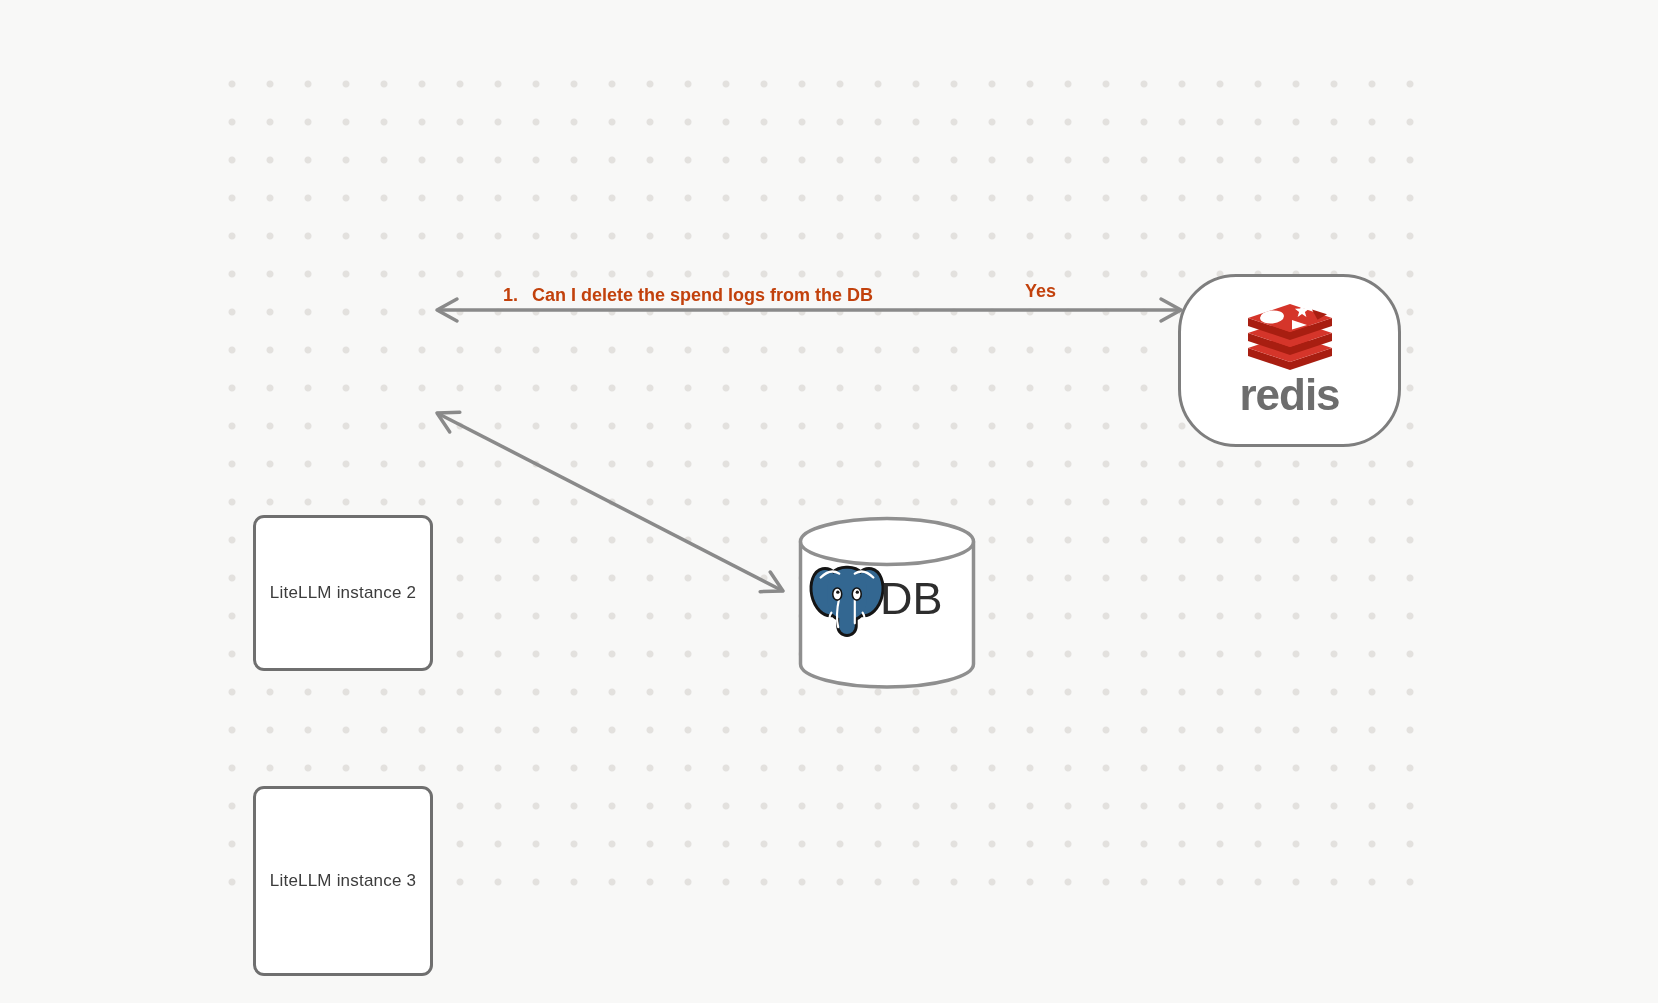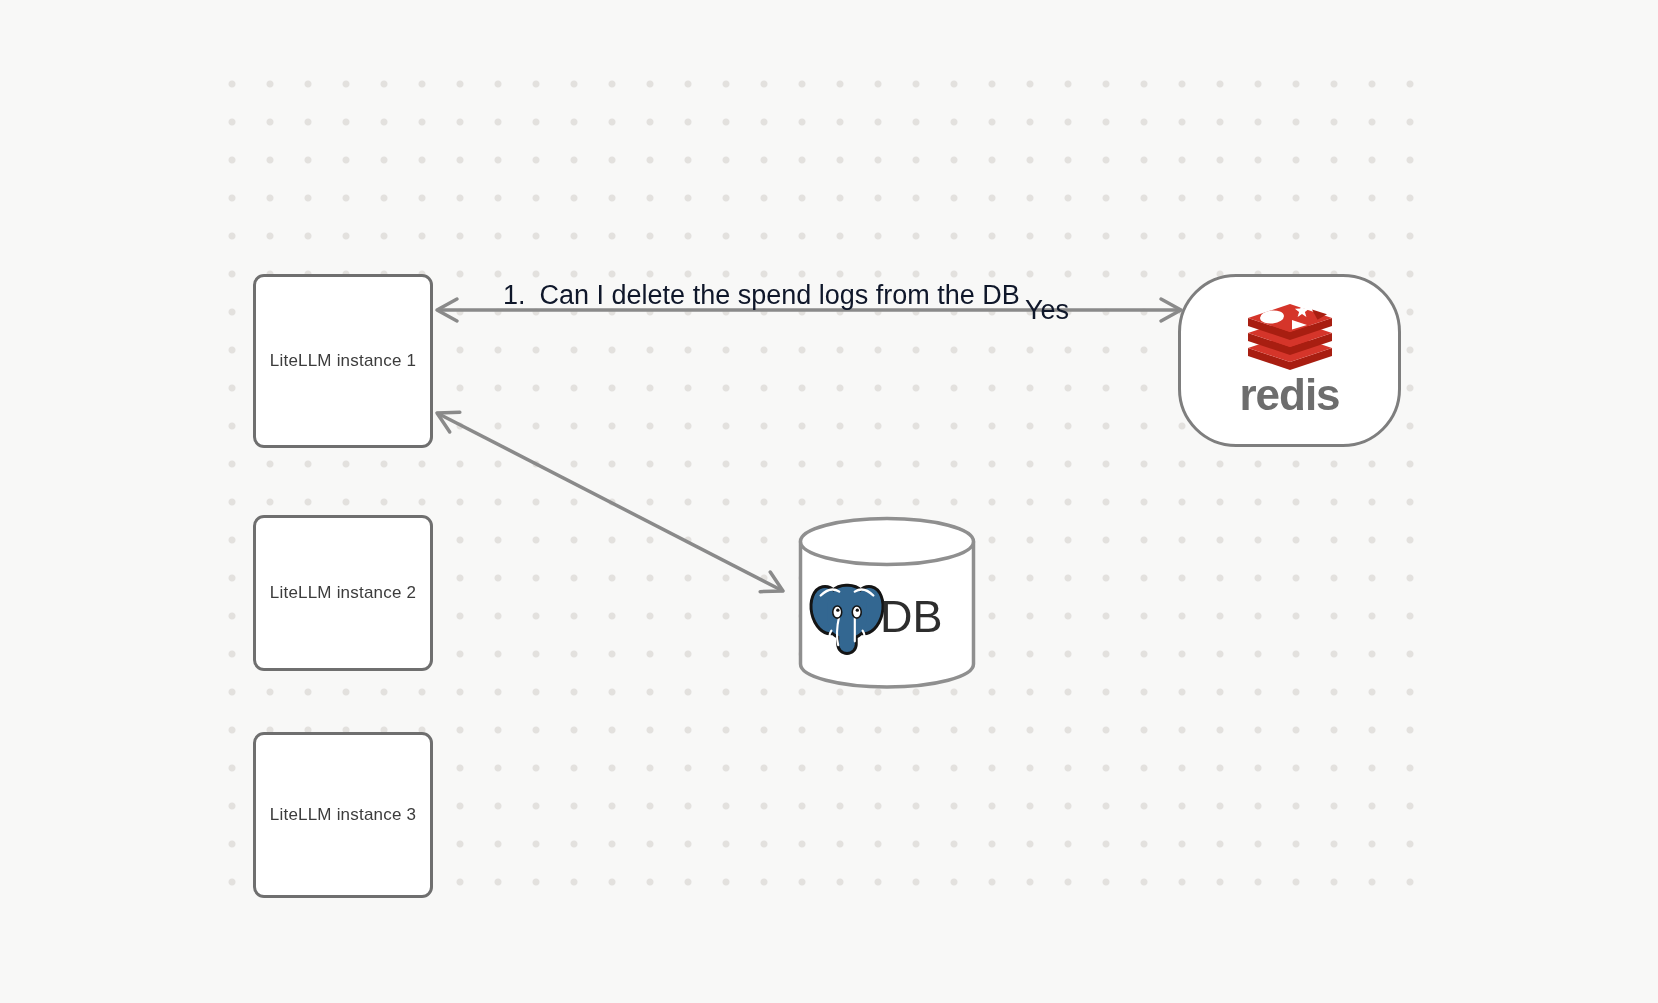--- a/index.html
+++ b/index.html
@@ -16,56 +16,53 @@
   .node-box{
     position:absolute;width:180px;box-sizing:border-box;
     background:#ffffff;border:3.5px solid #6f6f6f;border-radius:11px;
     display:flex;align-items:center;justify-content:center;
   }
   .node-box .label{
     font-size:17px;color:#3c3c3c;letter-spacing:.2px;
   }
   .box1{left:253px;top:274px;height:174px;}
   .box2{left:253px;top:515px;height:156px;}
-  .box3{left:253px;top:732px;height:166px;}
+  .box3{left:253px;top:786px;height:190px;}
   .redis-node{
     position:absolute;left:1178px;top:274px;width:223px;height:173px;box-sizing:border-box;
     background:#ffffff;border:3px solid #7e7e7e;border-radius:58px;
     display:flex;flex-direction:column;align-items:center;justify-content:center;gap:1px;
   }
   .redis-word{
     font-size:44px;font-weight:700;color:#6d6d6d;line-height:1;letter-spacing:-1px;
     margin-top:-2px;
   }
   .overlay{position:absolute;left:0;top:0;pointer-events:none;}
   .annotation{
-    position:absolute;white-space:nowrap;font-size:27px;font-weight:400;color:#0f172a;
+    position:absolute;white-space:nowrap;font-size:18px;font-weight:700;color:#c2410c;
     line-height:24px;
   }
   .annotation .num{display:inline-block;margin-right:14px;}
   .step1{left:503px;top:283px;}
-  .yes{left:1025px;top:298px;}
+  .yes{left:1025px;top:279px;}
   .step2{left:583px;top:457px;}
   .db-label-group{
-    position:absolute;left:808px;top:577px;display:flex;align-items:center;
+    position:absolute;left:808px;top:559px;display:flex;align-items:center;
   }
   .db-text{
     font-size:45px;font-weight:500;color:#2d2d2d;line-height:1;margin-left:-6px;
   }
 </style>
 </head>
 <body>
 
 <div class="canvas">
 
   <div class="dot-grid"></div>
 
-  <div class="node-box box1">
-    <span class="label">LiteLLM instance 1</span>
-  </div>
   <div class="node-box box2">
     <span class="label">LiteLLM instance 2</span>
   </div>
   <div class="node-box box3">
     <span class="label">LiteLLM instance 3</span>
   </div>
 
   <div class="redis-node">
     <svg width="86" height="70" viewBox="0 0 86 70">
 

